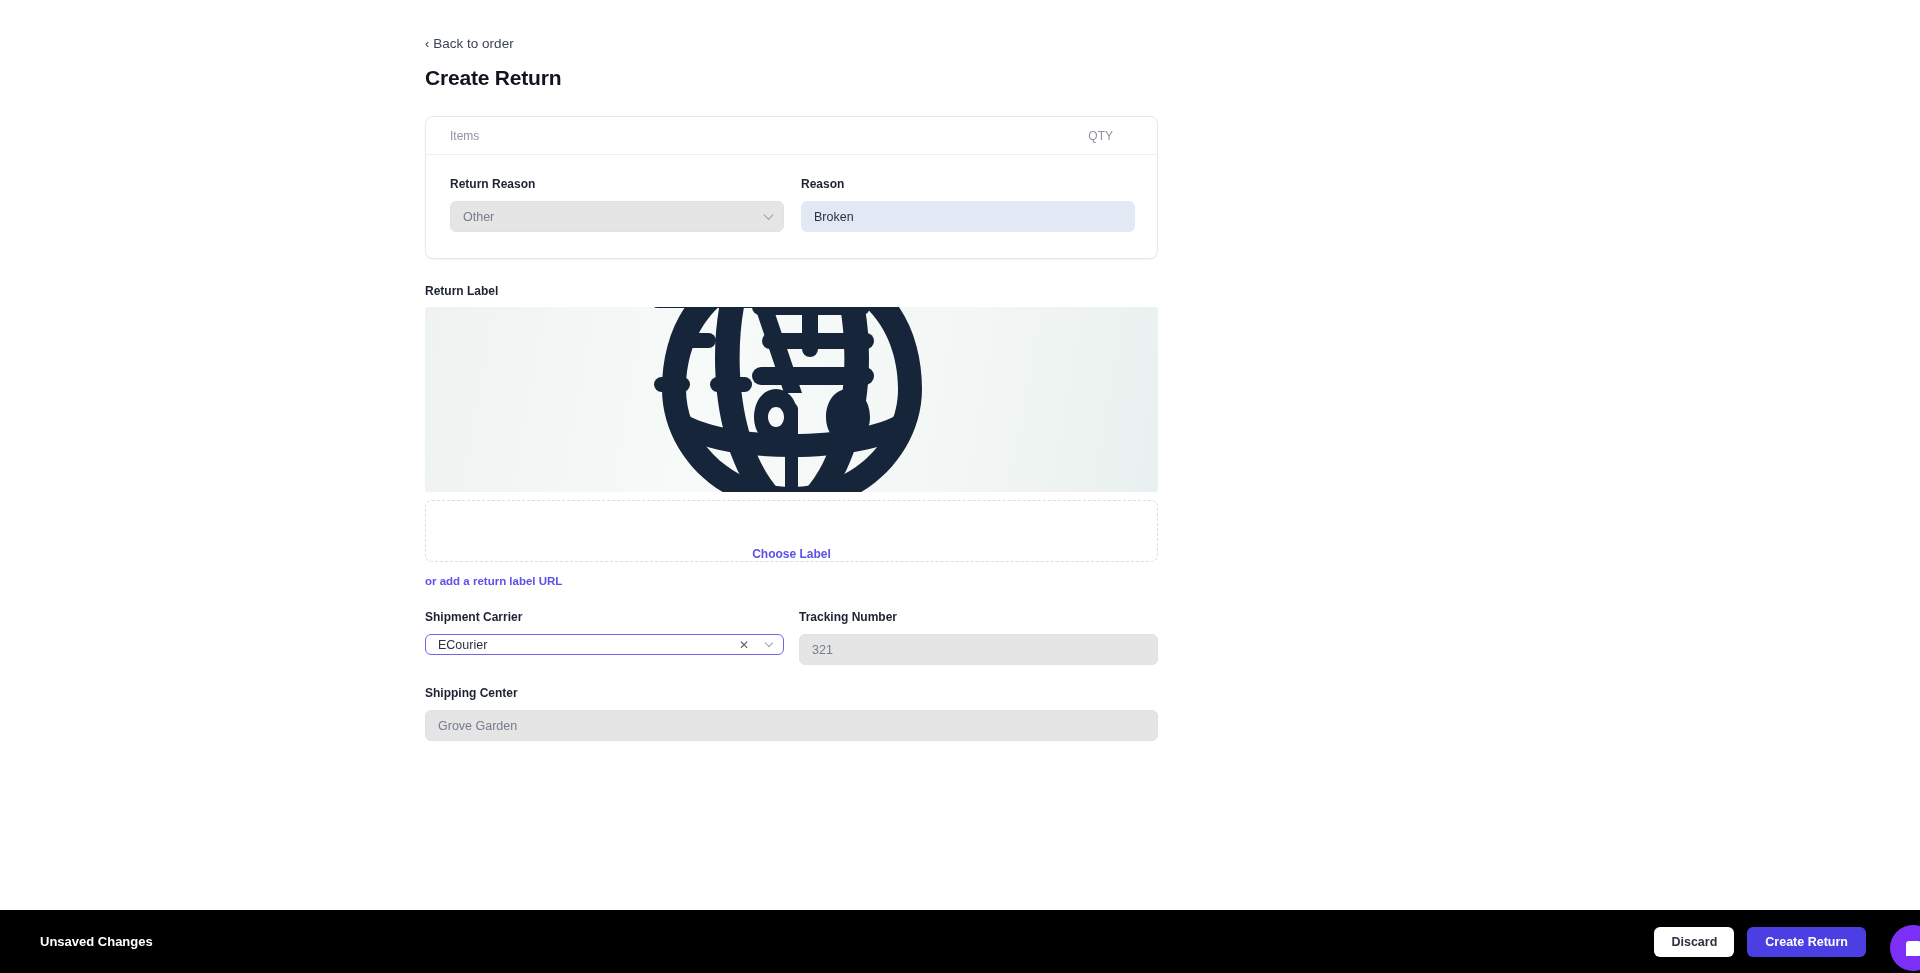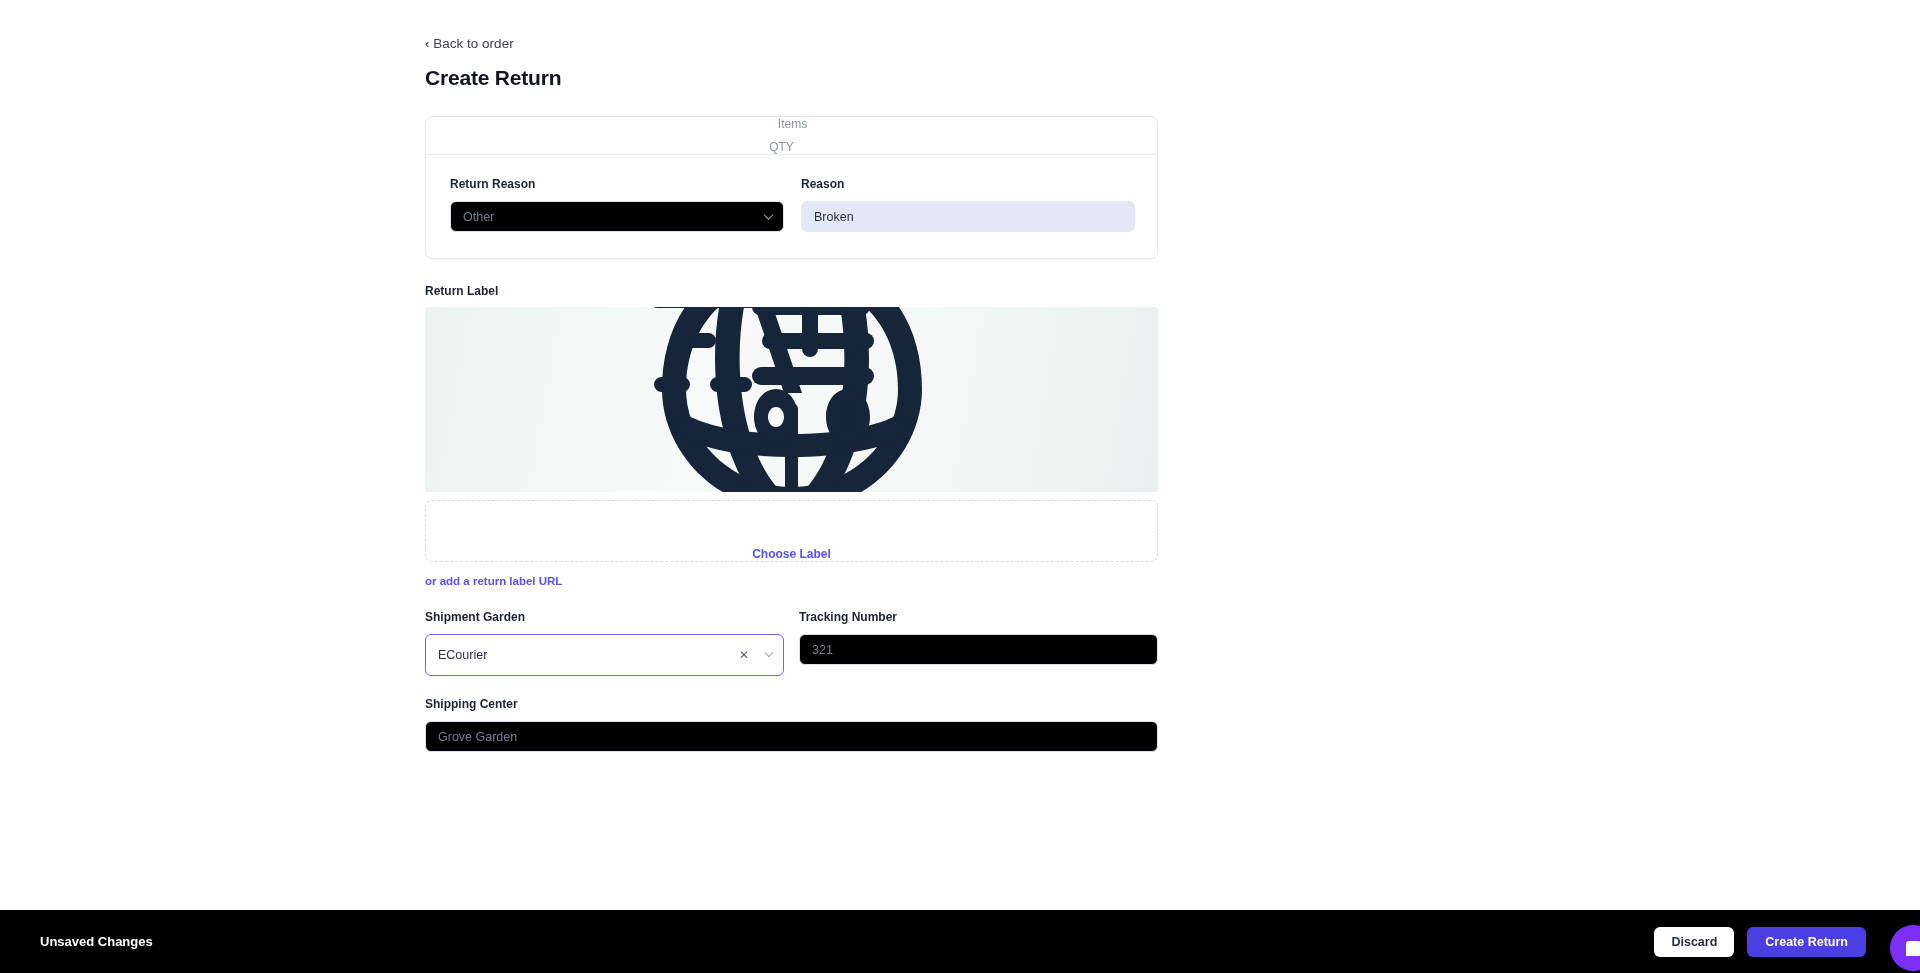--- a/index.html
+++ b/index.html
@@ -65,21 +65,20 @@
   }
   .card-head {
     display: flex;
     align-items: center;
     justify-content: space-between;
     height: 38px;
     padding: 0 22px 0 24px;
     border-bottom: 1px solid #ededf2;
     font-size: 12px;
     color: #8d93a5;
-    flex-direction: column;
   }
   .card-head .qty-col { margin-right: 22px; }
 
   .item-row {
     display: flex;
     align-items: flex-start;
     padding: 22px 22px 0 24px;
   }
   .chk {
     width: 15px; height: 15px;
@@ -161,21 +160,21 @@
     font-weight: bold;
     color: #1e2333;
     margin-bottom: 10px;
     display: block;
   }
   .fsel, .finput {
     width: 100%;
     height: 31px;
     border: 1px solid #dfe2ea;
     border-radius: 6px;
-    background: #000000;
+    background: #e5e5e5;
     padding: 0 12px;
     font-family: "Liberation Sans", sans-serif;
     font-size: 12.5px;
     color: #767c8e;
     outline: none;
     display: flex;
     align-items: center;
   }
   .fsel { position: relative; cursor: pointer; }
   .fsel .caret {
@@ -239,21 +238,21 @@
   }
 
   
   .ship-row {
     display: flex;
     gap: 15px;
     margin-top: 21px;
   }
   .combo {
     width: 100%;
-    height: 42px;
+    height: 21px;
     border: 1.6px solid #6f64ef;
     border-radius: 6px;
     background: #fff;
     padding: 0 12px;
     display: flex;
     align-items: center;
     position: relative;
     cursor: text;
   }
   .combo .val { font-size: 12.5px; color: #2b3044; }
@@ -427,21 +426,21 @@
 
     <div class="dropzone">
       <span class="choose-label">Choose Label</span>
     </div>
 
     <span class="url-link">or add a return label URL</span>
 
     
     <div class="ship-row">
       <div class="fgroup">
-        <span class="flabel">Shipment Garden</span>
+        <span class="flabel">Shipment Carrier</span>
         <div class="combo">
           <span class="val">ECourier</span>
           <span class="clear">✕</span>
           <span class="divider"></span>
           <span class="caret2"></span>
         </div>
       </div>
       <div class="fgroup">
         <span class="flabel">Tracking Number</span>
         <div class="finput">

